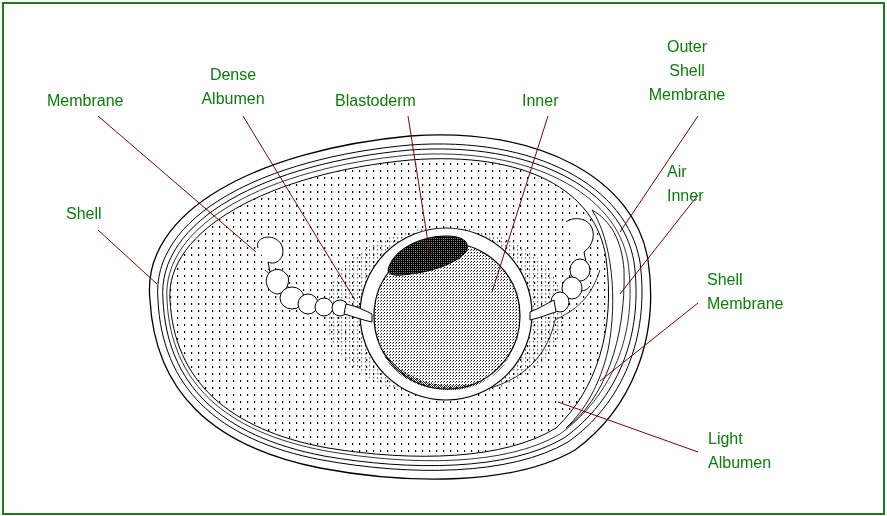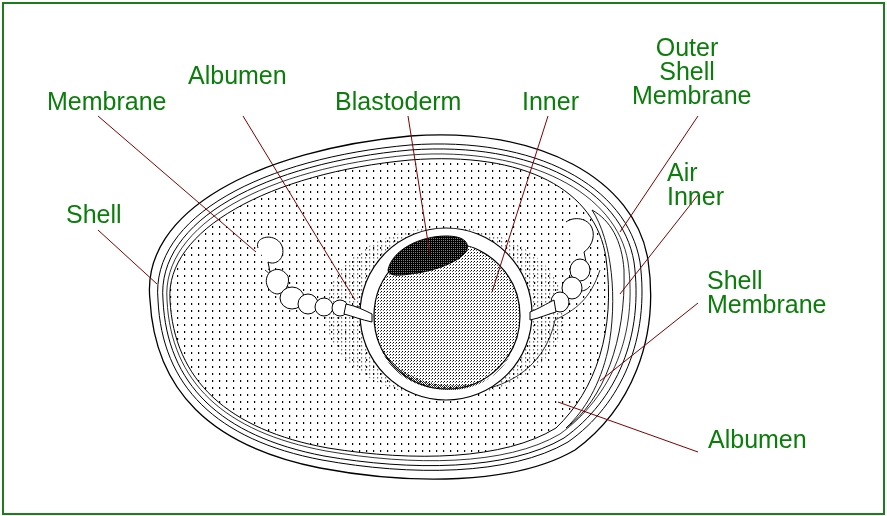--- a/index.html
+++ b/index.html
@@ -1,19 +1,19 @@
 <!DOCTYPE html>
 <html><head>
   <meta charset="utf-8">
   <style>
     html, body { margin: 0; padding: 0; background: #ffffff; }
     body { width: 887px; height: 516px; overflow: hidden; position: relative; font-family: "Liberation Sans", sans-serif; }
     .frame { position: absolute; left: 2px; top: 2px; width: 879px; height: 509px; border: 2px solid #1b7d1b; box-sizing: content-box; }
     svg.diagram { position: absolute; left: 0; top: 0; }
-    .label { position: absolute; color: #0a7d0a; font-family: "Liberation Sans", sans-serif; font-size: 25px; line-height: 24px; white-space: nowrap; }
+    .label { position: absolute; color: #0a7d0a; font-family: "Liberation Sans", sans-serif; font-size: 16px; line-height: 24px; white-space: nowrap; }
     .label span { display: block; }
     .center { text-align: center; }
     .left { text-align: left; }
   </style>
 </head>
 <body>
 
 <div class="frame"></div>
 
 <svg class="diagram" width="887" height="516" viewBox="0 0 887 516">
@@ -106,20 +106,21 @@
     <line x1="698" y1="303" x2="600" y2="381"></line>
     <line x1="698" y1="452" x2="558" y2="402"></line>
   </g>
 </svg>
 
 <div class="label left" style="left:47px; top:89px;">
   <span>Membrane</span>
 </div>
 
 <div class="label center" style="left:188px; top:63px; width:90px;">
+  <span>Dense</span>
   <span>Albumen</span>
 </div>
 
 <div class="label left" style="left:335px; top:89px;text-align:center;">
   <span>Blastoderm</span>
 </div>
 
 <div class="label left" style="left:522px; top:89px;">
   <span>Inner</span>
 </div>
@@ -138,14 +139,15 @@
   <span>Air</span>
   <span>Inner</span>
 </div>
 
 <div class="label left" style="left:707px; top:268px;">
   <span>Shell</span>
   <span>Membrane</span>
 </div>
 
 <div class="label left" style="left:708px; top:427px;">
+  <span>Light</span>
   <span>Albumen</span>
 </div>
 
 </body></html>

